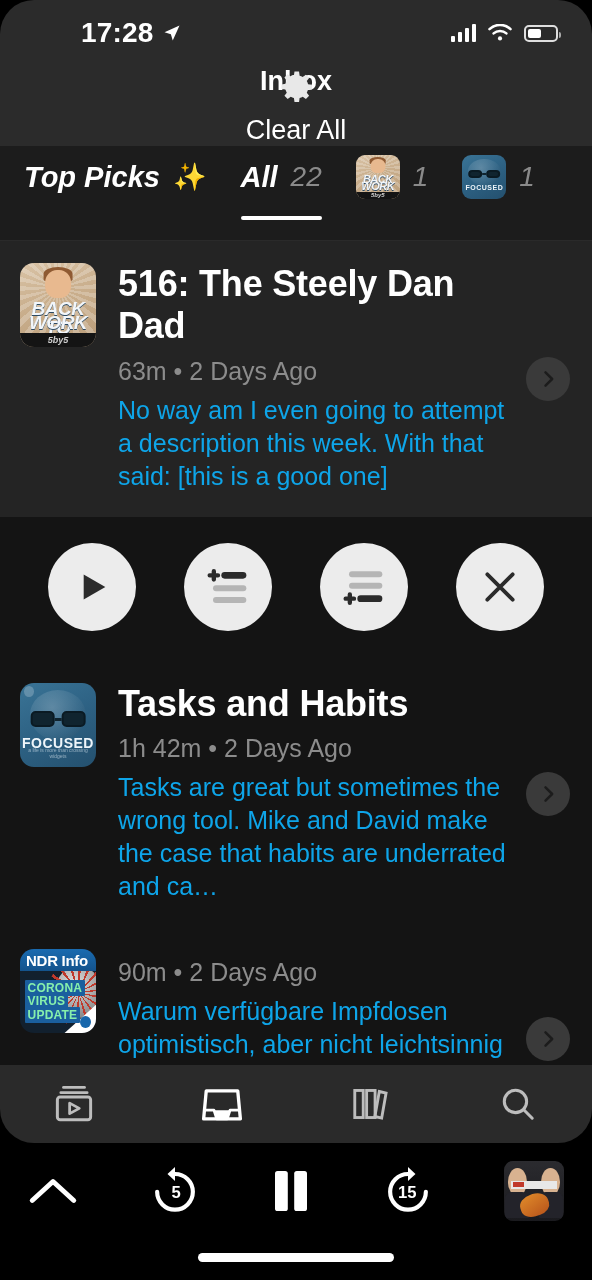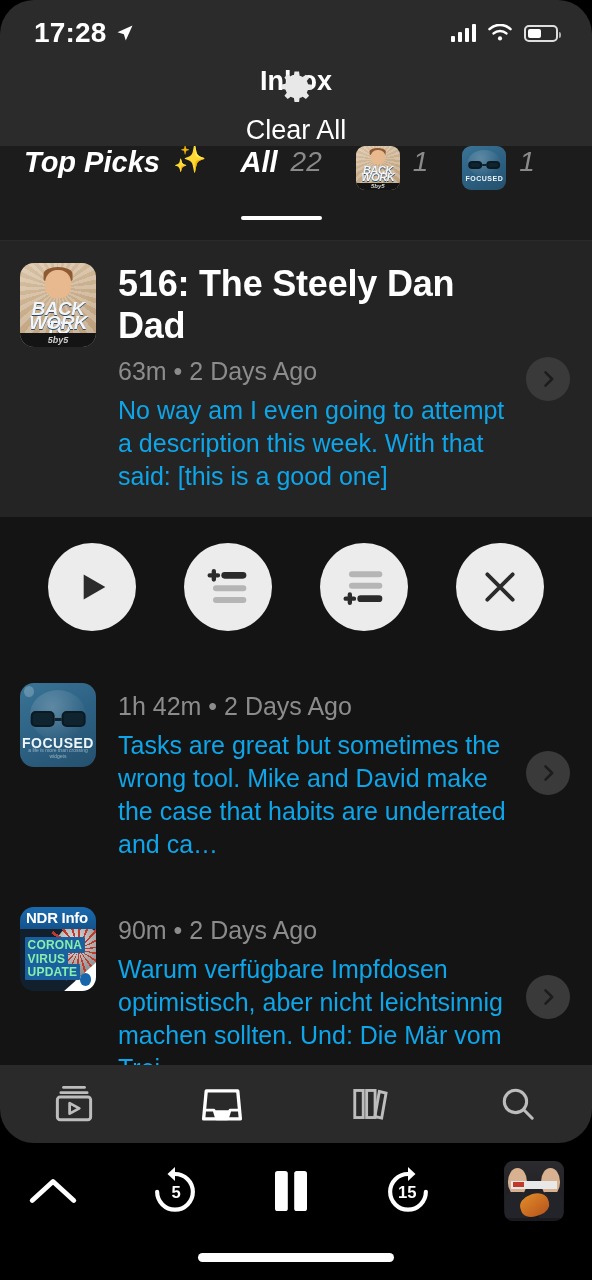--- a/index.html
+++ b/index.html
@@ -14,21 +14,21 @@
 
   
   .statusbar {
     position:absolute; top:0; left:0; right:0; height:66px;
     background:#2b2b2b;
     border-top-left-radius:34px; border-top-right-radius:34px;
     display:flex; align-items:center; justify-content:space-between;
     padding:0 34px;
   }
   .sb-left { display:flex; align-items:center; gap:9px; }
-  .sb-time { font-size:28px; font-weight:bold; letter-spacing:.2px; }
+  .sb-time { font-size:28px; font-weight:bold; letter-spacing:.2px;margin-left:47px; }
   .sb-loc { width:18px; height:18px; }
   .sb-right { display:flex; align-items:center; gap:11px; }
   .bars { display:flex; align-items:flex-end; gap:3px; height:18px; }
   .bars i { display:block; width:4px; background:#fff; border-radius:1px; }
   .bars i:nth-child(1){height:6px}
   .bars i:nth-child(2){height:10px}
   .bars i:nth-child(3){height:14px}
   .bars i:nth-child(4){height:18px}
   .batt {
     width:34px; height:17px; border:2px solid rgba(255,255,255,.85);
@@ -53,21 +53,21 @@
   .gear { width:42px; height:42px; z-index:2; }
 
   
   .tabstrip {
     position:absolute; top:146px; left:0; right:0; height:95px;
     background:#1c1c1c;
     border-bottom:1px solid #2a2a2a;
     display:flex; align-items:flex-start; padding-left:24px;
     overflow:hidden;
   }
-  .tab { display:flex; gap:13px; height:62px; position:relative; flex:0 0 auto; }
+  .tab { display:flex; align-items:center; gap:13px; height:62px; position:relative; flex:0 0 auto; }
   .tab + .tab { margin-left:34px; }
   .tab-label { font-size:29px; font-style:italic; font-weight:bold; color:#fff; white-space:nowrap; }
   .tab-label.plain { font-weight:bold;font-style:italic; }
   .tab-count { font-size:28px; font-style:italic; color:#8a8a8a; }
   .tab-under {
     position:absolute; left:0; right:0; bottom:-12px; height:4px;
     background:#fff; border-radius:2px;
   }
   .spark { font-size:27px; line-height:1; }
   .tab-art { width:44px; height:44px; border-radius:10px; overflow:hidden; flex:0 0 auto; }
@@ -334,20 +334,21 @@
         <i class="orb"></i>
         <span class="glasses">
             <i class="lens"></i>
             <i class="bridge"></i>
             <i class="lens"></i>
           </span>
         <span class="fo-t" style="font-size:14px">FOCUSED</span>
         <span class="fo-s" style="font-size:5px">a life is more than crossing widgets</span>
       </span>
       <div class="ep-body">
+        <div class="ep-title">Tasks and Habits</div>
         <div class="ep-meta">
           <span>1h 42m</span>
           <span>•</span>
           <span>2 Days Ago</span>
         </div>
         <div class="ep-desc">Tasks are great but sometimes the wrong tool. Mike and David make the case that habits are underrated and ca…</div>
       </div>
       <span class="chev">
         <svg width="20" height="20" viewBox="0 0 24 24">
             <path d="M9 4l8 8-8 8" stroke="#1c1c1c" stroke-width="3" fill="none" stroke-linecap="round" stroke-linejoin="round"></path>

